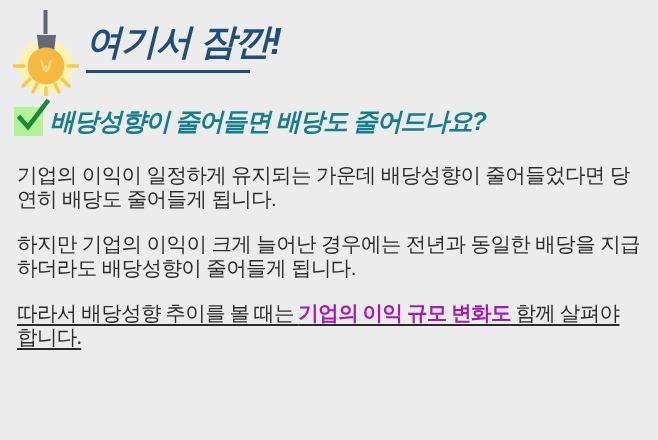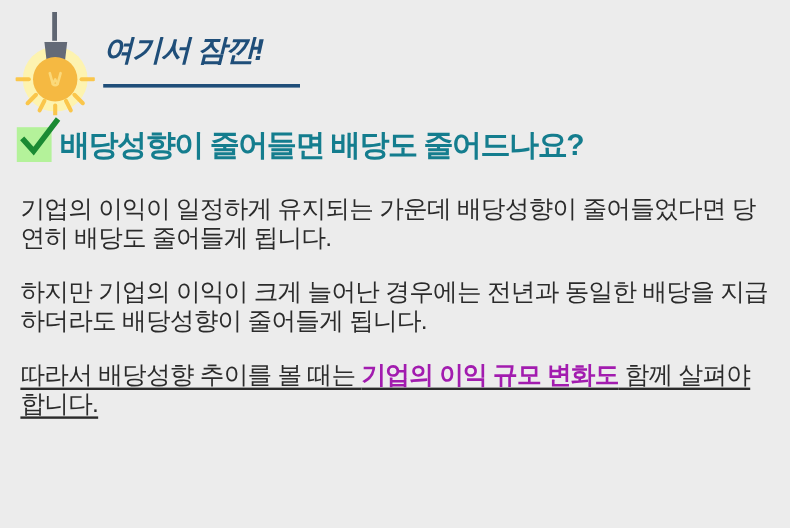--- a/index.html
+++ b/index.html
@@ -40,21 +40,21 @@
   }
 
   .header-title-wrap {
     position: absolute;
     left: 84px;
     top: 22px;
     width: 420px;
   }
 
   .header-title {
-    font-size: 25px;
+    font-size: 36px;
     font-weight: bold;
     font-style: italic;
     color: #1f4e79;
     letter-spacing: -1px;
     line-height: 40px;
     white-space: nowrap;
     display: inline-block;
     padding: 0 2px 4px 2px;
   }
 
@@ -66,20 +66,22 @@
     height: 3px;
     background: #1f4e79;
   }
 
   
   .question-row {
     position: absolute;
     left: 14px;
     top: 106px;
     display: flex;
+    align-items: center;
+    font-style: italic;
   }
 
   .check-badge {
     position: relative;
     width: 29px;
     height: 29px;
     background: #b4f29a;
     flex: 0 0 auto;
     margin-right: 7px;
   }
@@ -120,20 +122,21 @@
 
   .para:last-child {
     margin-bottom: 0;
   }
 
   .para.underlined span.u-line {
     text-decoration: underline;
     text-underline-offset: 4px;
     text-decoration-thickness: 1.5px;
     text-decoration-color: #2b2b2b;
+    font-family: Liberation Serif, serif;
   }
 
   .para .strong {
     font-weight: bold;
     color: #a21caf;
   }
 </style>
 </head>
 <body>
 

